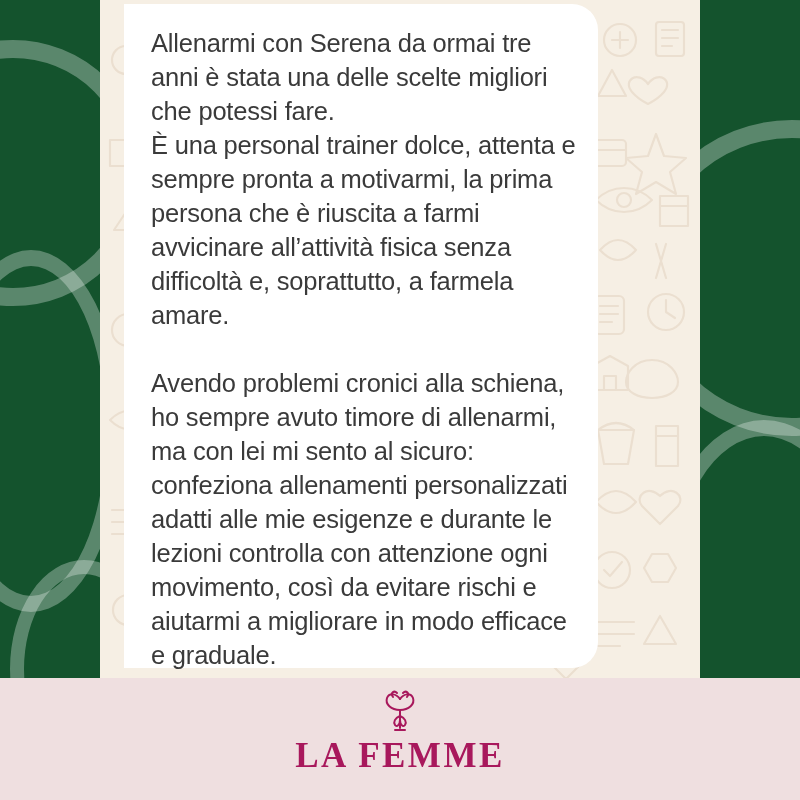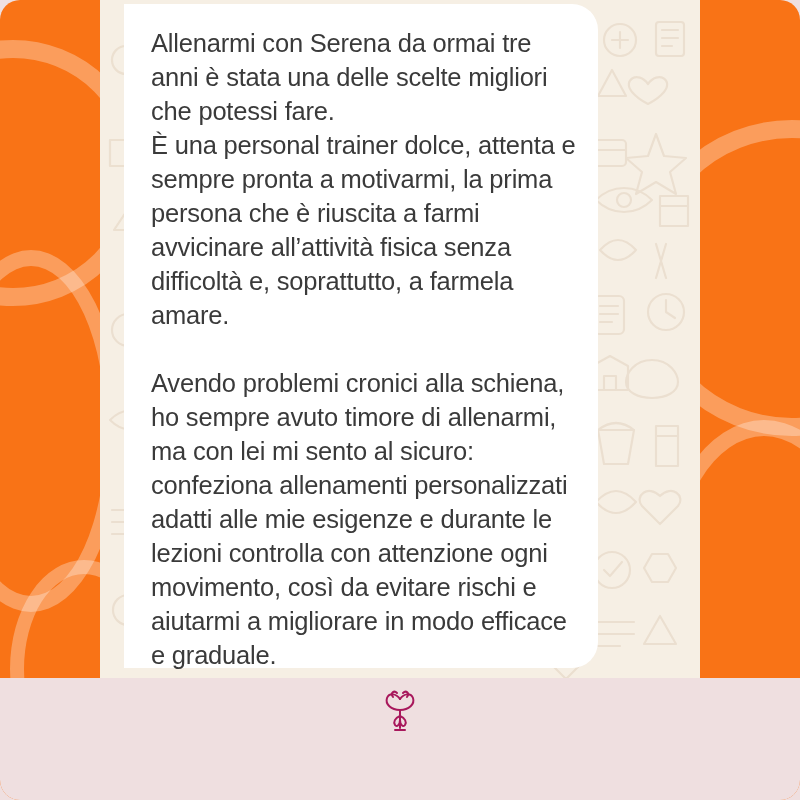--- a/index.html
+++ b/index.html
@@ -11,23 +11,22 @@
     height: 800px;
     font-family: "Liberation Sans", sans-serif;
     background: #efdfe0;
     overflow: hidden;
   }
 
   .page {
     position: relative;
     width: 800px;
     height: 800px;
-    background: #f97316;
+    background: #14532d;
     overflow: hidden;
-    border-radius: 20px;
   }
 
   
   .bg-swirl {
     position: absolute;
     border-radius: 50%;
     border: 18px solid rgba(255,255,255,0.30);
     pointer-events: none;
   }
   .bg-swirl.s1 { left: -120px; top: 40px;  width: 230px; height: 230px; }
@@ -184,16 +183,17 @@
             <path d="M29 22 C38 22 44 16 42 10 C40 5 33 5 29 11"></path>
             <path d="M22 9 C19 5 23 2 26 5"></path>
             <path d="M36 9 C39 5 35 2 32 5"></path>
             <path d="M29 22 L29 40"></path>
             <path d="M29 28 C24 30 22 34 24 37 C26 40 29 36 29 32"></path>
             <path d="M29 28 C34 30 36 34 34 37 C32 40 29 36 29 32"></path>
             <path d="M24 42 L34 42"></path>
           </g>
         </svg>
       </div>
+      <div class="logo-text">LA FEMME</div>
     </div>
   </div>
 
 </div>
 
 </body></html>

